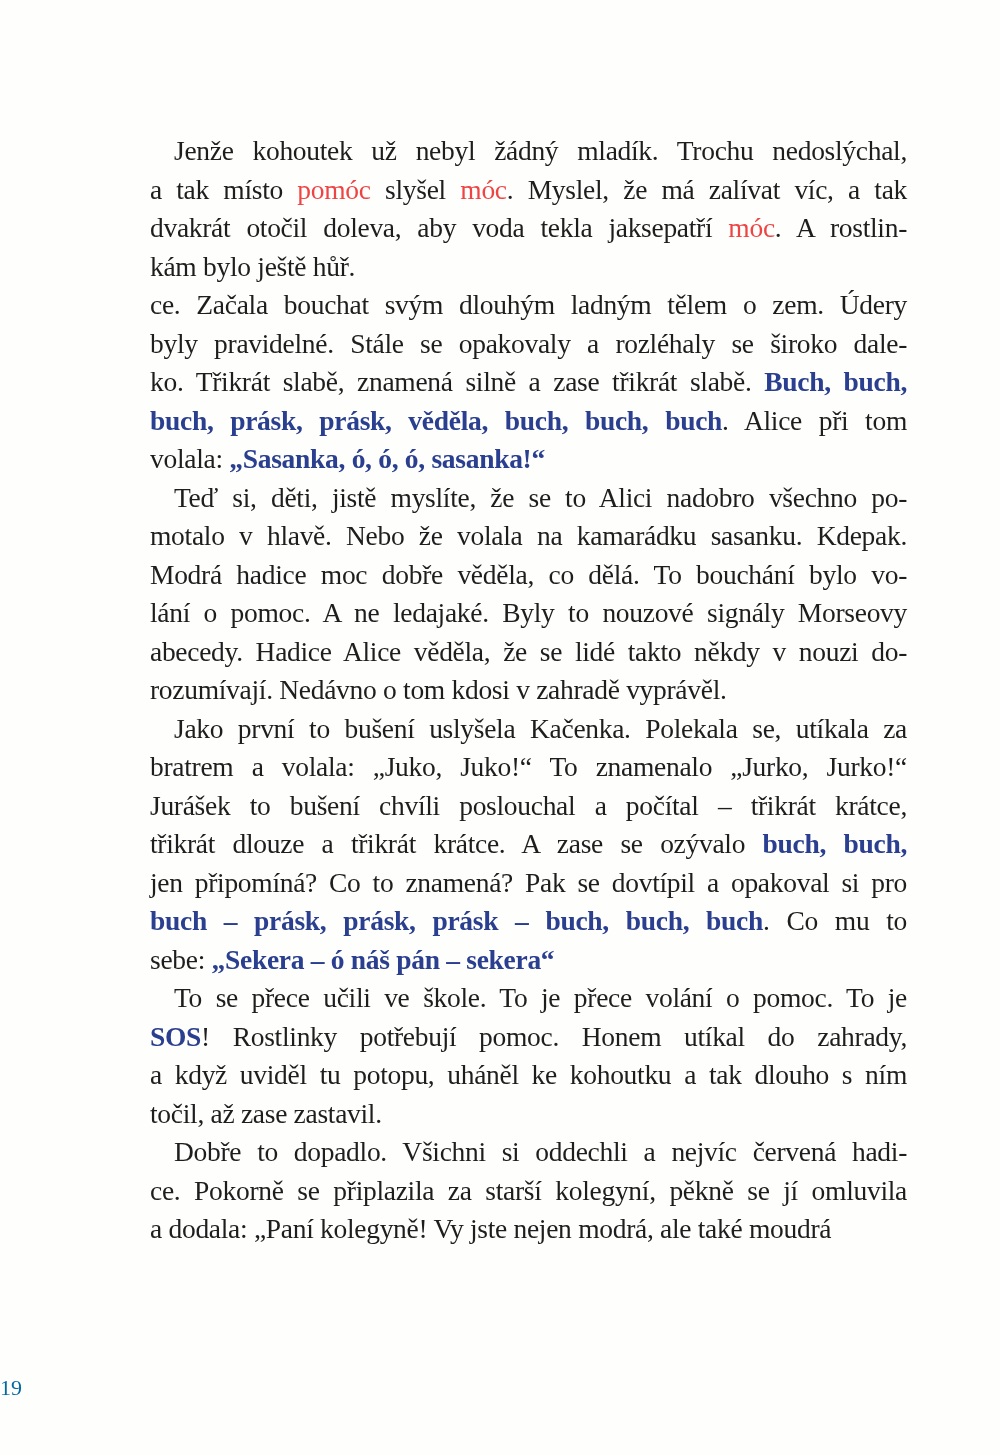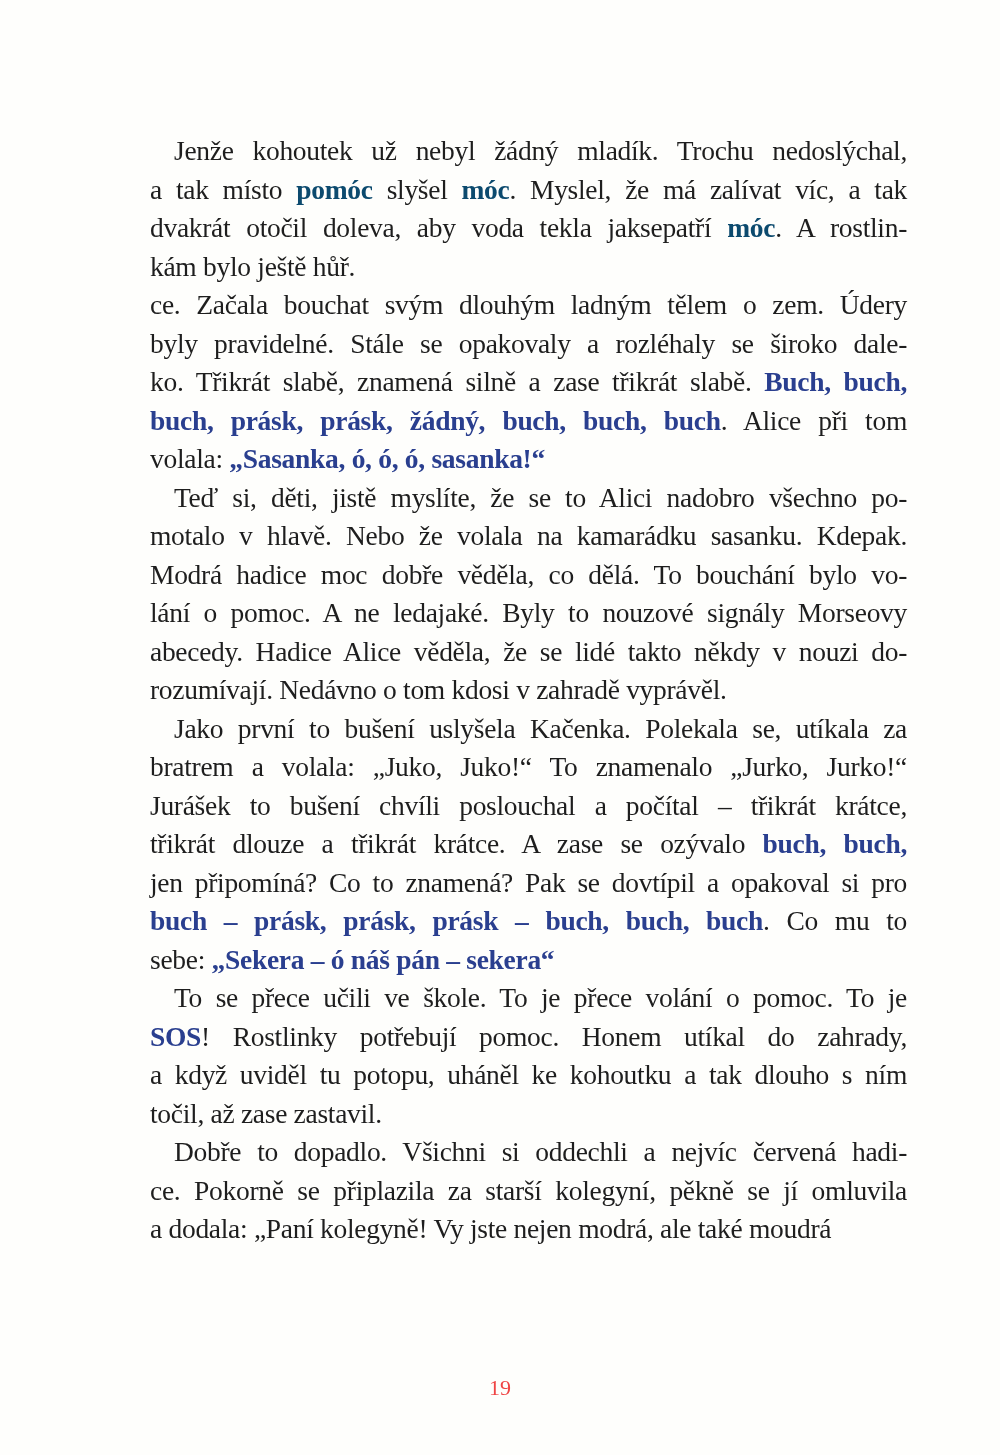--- a/index.html
+++ b/index.html
@@ -32,52 +32,51 @@
       white-space: nowrap;
       letter-spacing: -0.3px;
     }
     .line.last {
       text-align-last: left;
     }
     .line.indent {
       padding-left: 24px;
     }
     .red {
-      color: #0c4a6e;
-      font-weight: bold;
+      color: #ef4444;
     }
     .blue {
       color: #2a3f8f;
       font-weight: bold;
     }
     .page-number {
       position: absolute;
       left: 0;
       width: 1000px;
       top: 1375px;
-      text-align: center;
+      text-align: left;
       font-size: 22px;
-      color: #ef4444;
+      color: #0369a1;
     }
   </style>
 </head>
 <body>
 
 <div class="page" id="page-body">
     <div>
       <span class="line indent"><span>Jenže kohoutek už nebyl žádný mladík. Trochu nedoslýchal,</span></span>
       <span class="line"><span>a tak místo </span><span class="red">pomóc</span><span> slyšel </span><span class="red">móc</span><span>. Myslel, že má zalívat víc, a tak</span></span>
       <span class="line"><span>dvakrát otočil doleva, aby voda tekla jaksepatří </span><span class="red">móc</span><span>. A rostlin-</span></span>
       <span class="line last"><span>kám bylo ještě hůř.</span></span>
     </div>
     <div>
       <span class="line"><span>ce. Začala bouchat svým dlouhým ladným tělem o zem. Údery</span></span>
       <span class="line"><span>byly pravidelné. Stále se opakovaly a rozléhaly se široko dale-</span></span>
       <span class="line"><span>ko. Třikrát slabě, znamená silně a zase třikrát slabě. </span><span class="blue">Buch, buch,</span></span>
-      <span class="line"><span class="blue">buch, prásk, prásk, žádný, buch, buch, buch</span><span>. Alice při tom</span></span>
+      <span class="line"><span class="blue">buch, prásk, prásk, věděla, buch, buch, buch</span><span>. Alice při tom</span></span>
       <span class="line last"><span>volala: </span><span class="blue">„Sasanka, ó, ó, ó, sasanka!“</span></span>
     </div>
     <div>
       <span class="line indent"><span>Teď si, děti, jistě myslíte, že se to Alici nadobro všechno po-</span></span>
       <span class="line"><span>motalo v hlavě. Nebo že volala na kamarádku sasanku. Kdepak.</span></span>
       <span class="line"><span>Modrá hadice moc dobře věděla, co dělá. To bouchání bylo vo-</span></span>
       <span class="line"><span>lání o pomoc. A ne ledajaké. Byly to nouzové signály Morseovy</span></span>
       <span class="line"><span>abecedy. Hadice Alice věděla, že se lidé takto někdy v nouzi do-</span></span>
       <span class="line last"><span>rozumívají. Nedávno o tom kdosi v zahradě vyprávěl.</span></span>
     </div>

